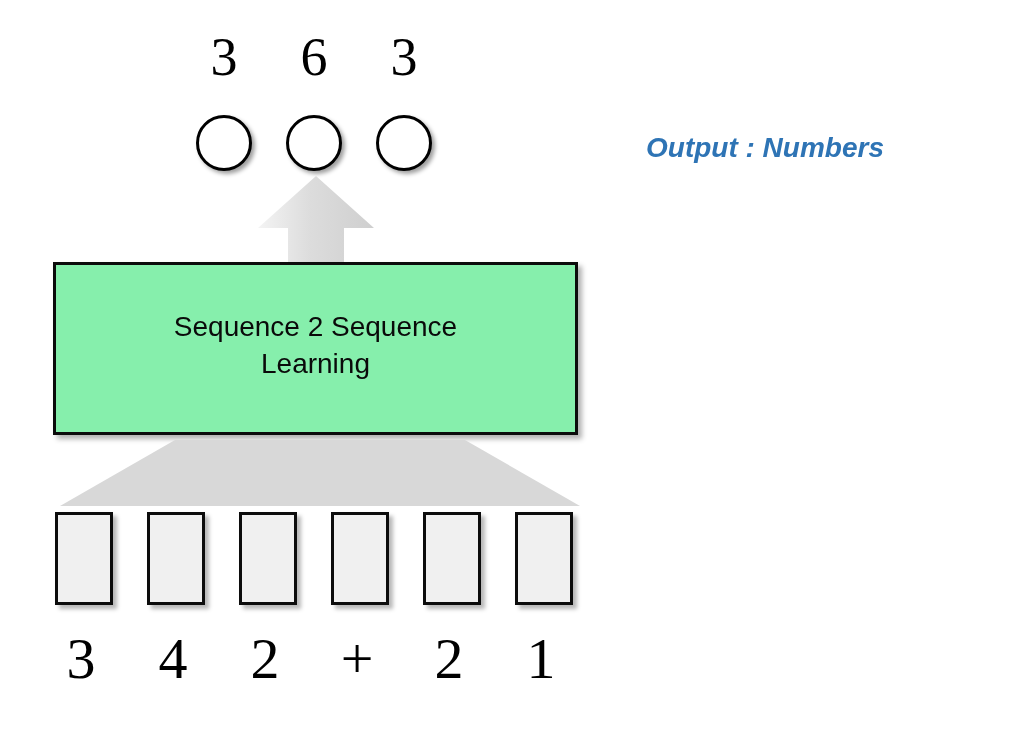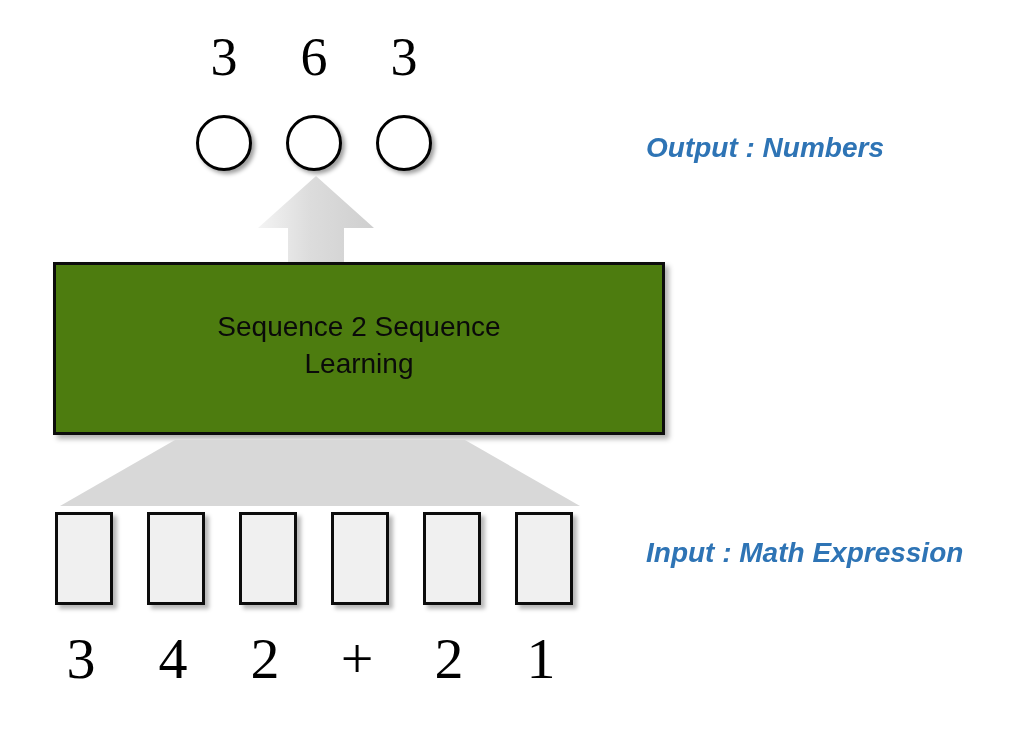--- a/index.html
+++ b/index.html
@@ -49,24 +49,24 @@
     top: 176px;
     width: 120px;
     height: 88px;
   }
 
   
   .model-box {
     position: absolute;
     left: 53px;
     top: 262px;
-    width: 612px;
+    width: 525px;
     height: 173px;
     border: 3px solid #0c0c0c;
-    background: #4d7c0f;
+    background: #86efac;
     box-sizing: border-box;
     box-shadow: 4px 4px 5px rgba(0,0,0,0.30);
     display: flex;
     align-items: center;
     justify-content: center;
   }
   .model-label {
     font-family: "Liberation Sans", sans-serif;
     font-size: 28px;
     line-height: 1.32;
@@ -167,15 +167,14 @@
   <div class="in-box" style="left: 515px; background: rgb(240, 240, 240);"></div>
 
   <div class="in-digit" style="left:41px;">3</div>
   <div class="in-digit" style="left:133px;">4</div>
   <div class="in-digit" style="left:225px;">2</div>
   <div class="in-digit" style="left:317px;">+</div>
   <div class="in-digit" style="left:409px;">2</div>
   <div class="in-digit" style="left:501px;">1</div>
 
   <div class="annotation" id="annotation-output" style="color: rgb(46, 116, 181);">Output : Numbers</div>
-  <div class="annotation" id="annotation-input" style="color: rgb(46, 116, 181);">Input : Math Expression</div>
 
 </div>
 
 </body></html>

